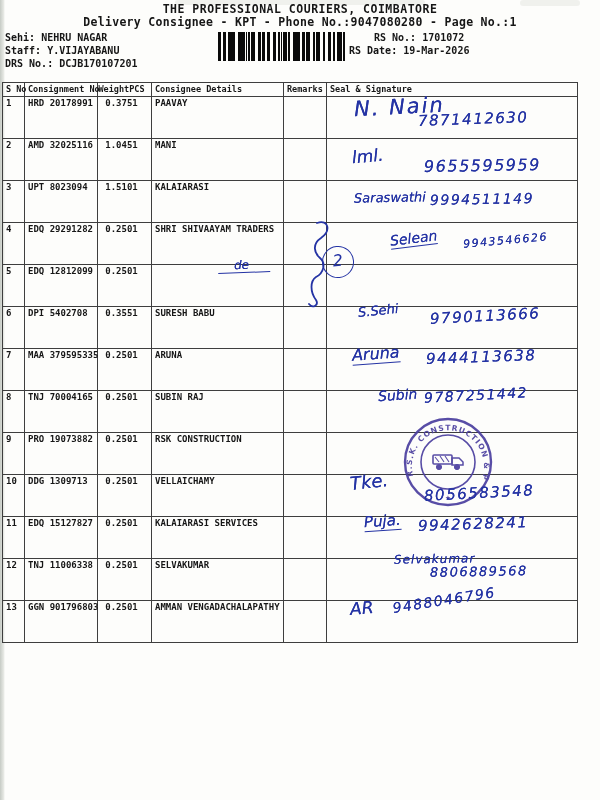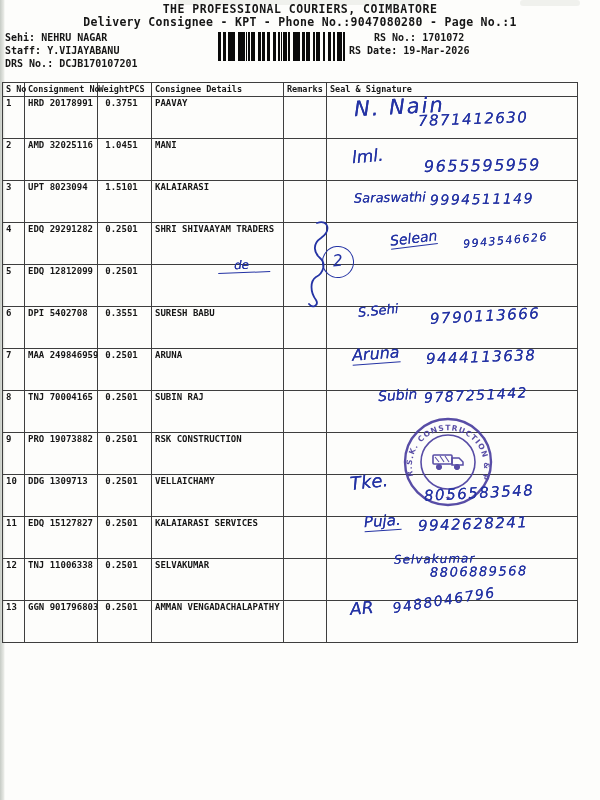--- a/index.html
+++ b/index.html
@@ -166,21 +166,21 @@
               <span>0.355</span>
               <span>1</span>
             </span>
           </td>
           <td>SURESH BABU</td>
           <td></td>
           <td></td>
         </tr>
       <tr>
           <td>7</td>
-          <td>MAA 249846959</td>
+          <td>MAA 379595335</td>
           <td>
             <span class="wp">
               <span>0.250</span>
               <span>1</span>
             </span>
           </td>
           <td>ARUNA</td>
           <td></td>
           <td></td>
         </tr>

